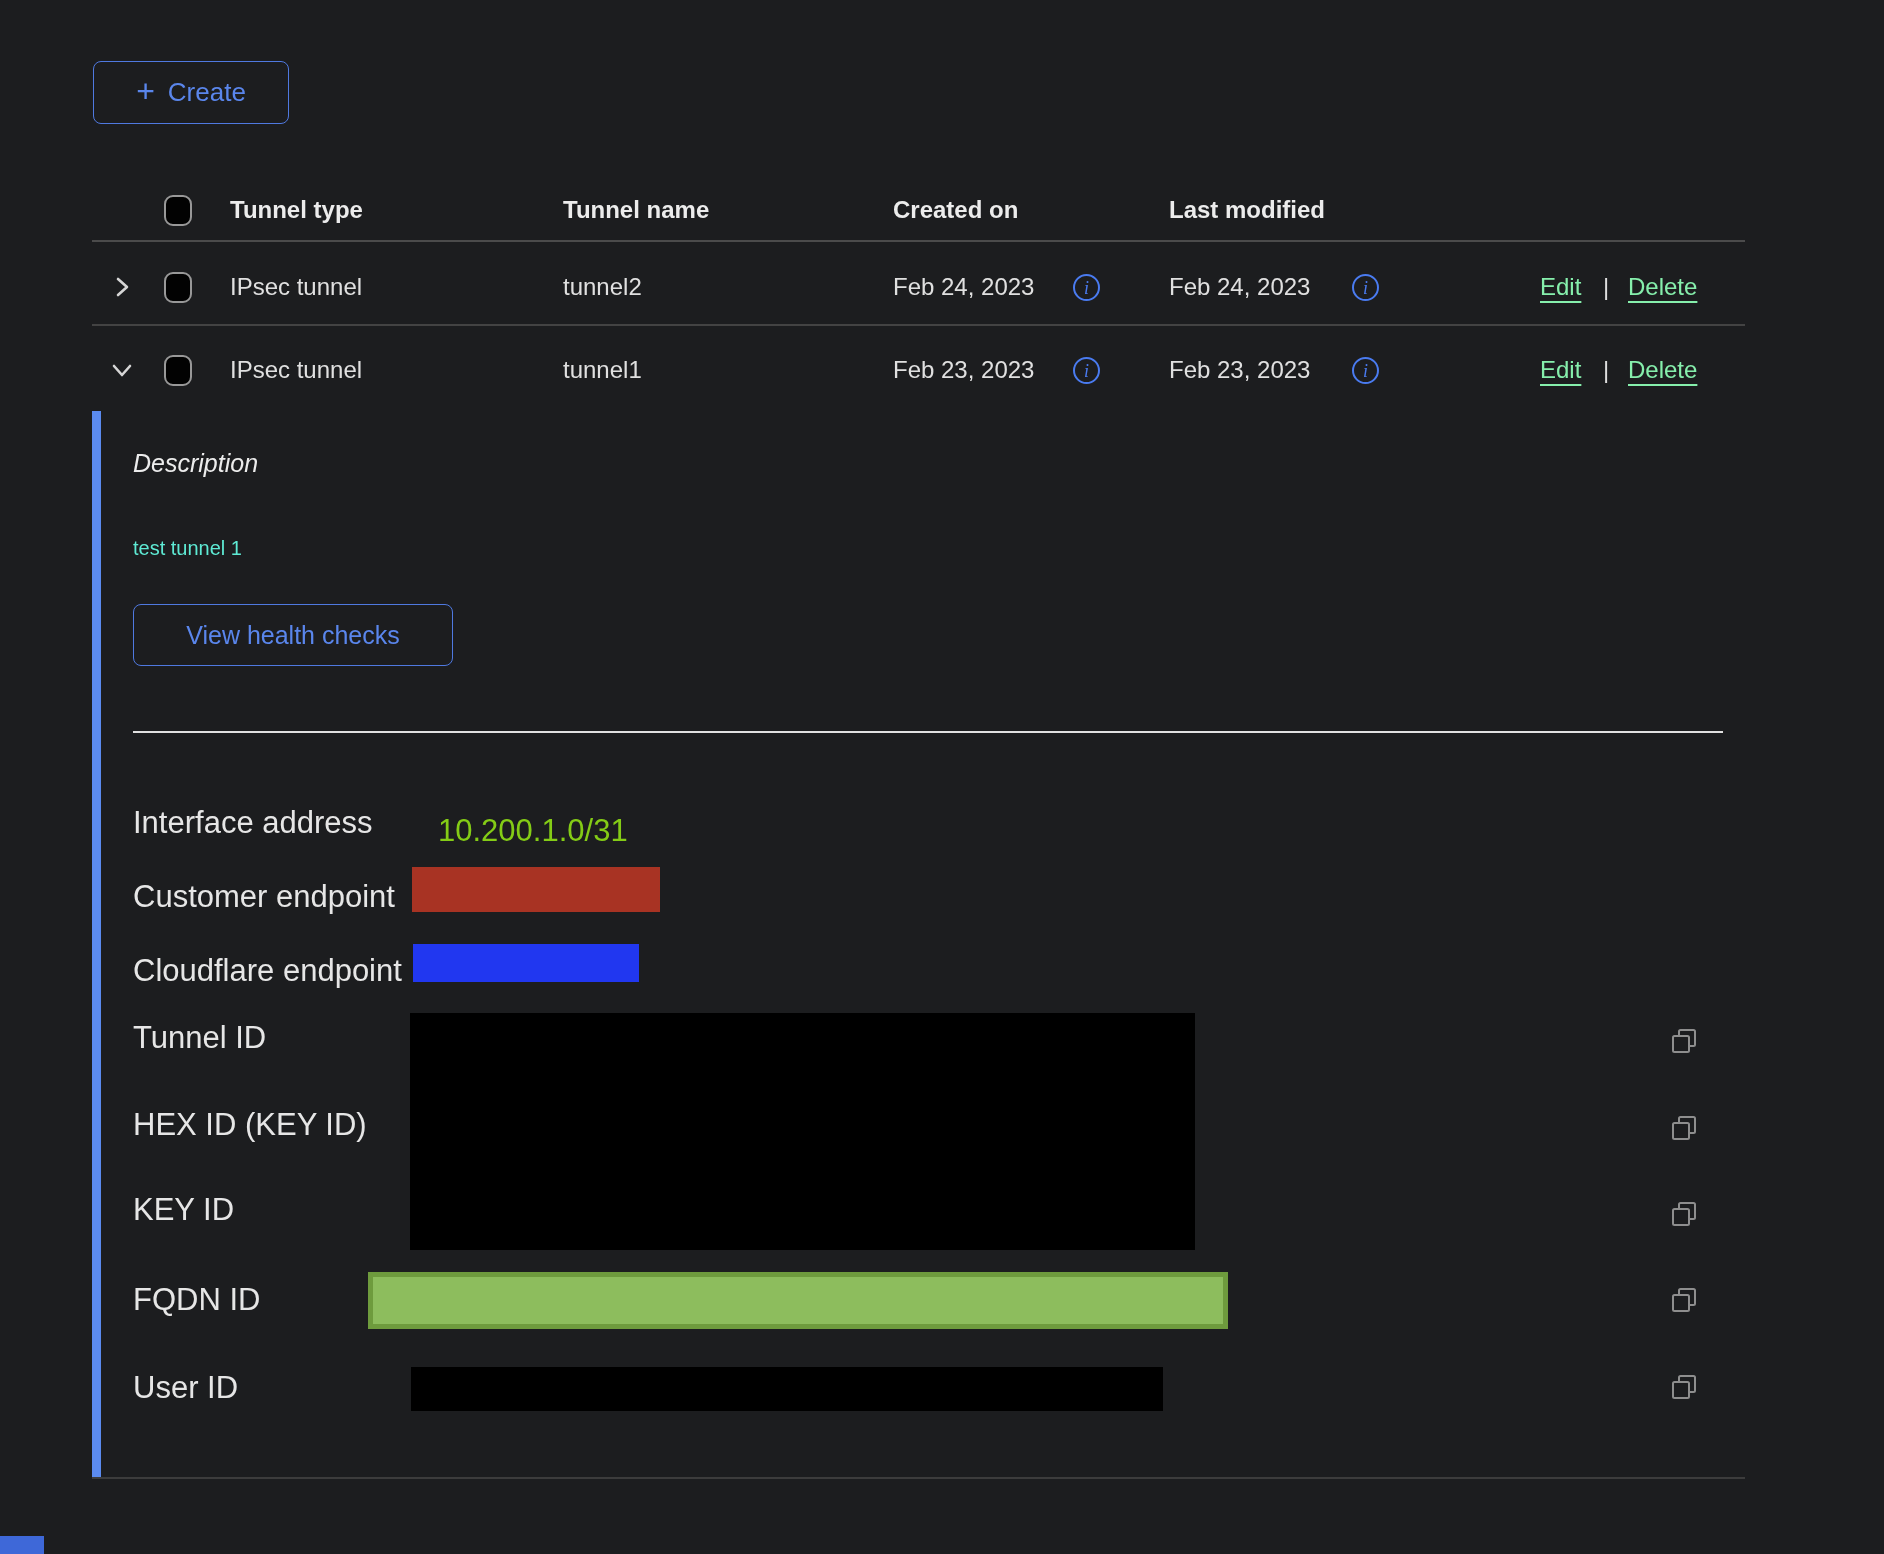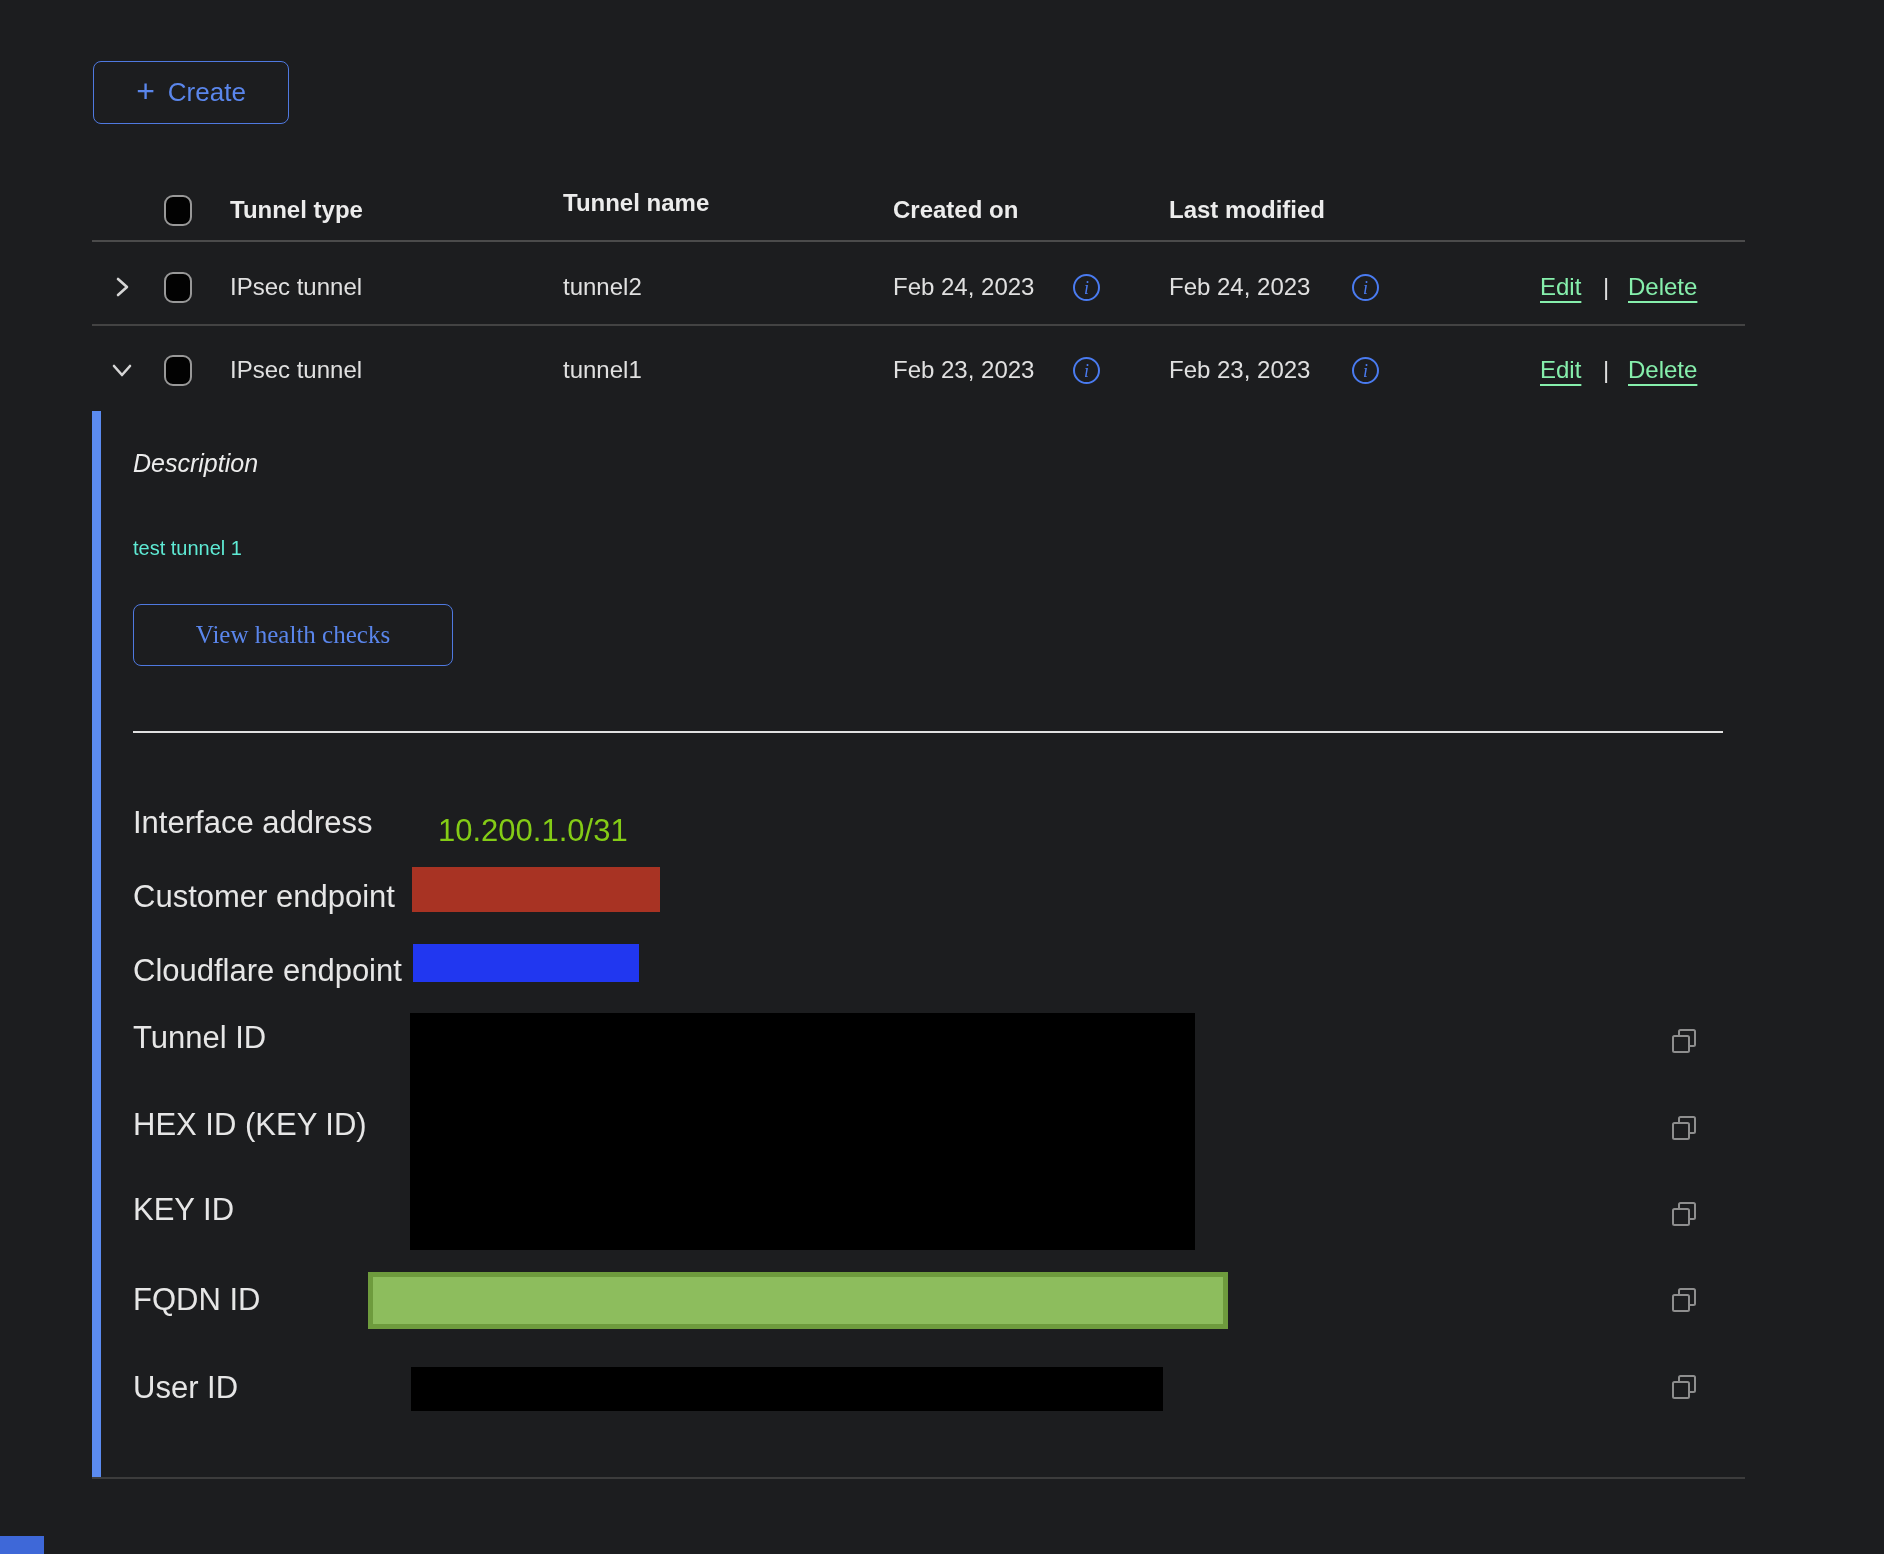--- a/index.html
+++ b/index.html
@@ -41,37 +41,37 @@
     font-size:24px; color:#86efac; text-decoration:underline;
     text-underline-offset:6px; cursor:pointer; line-height:30px;
   }
   .sep { font-size:24px; color:#dedede; line-height:30px; }
 
   
   .accent-bar { left:92px; top:411px; width:9px; height:1067px; background:#5b8bf0; }
   .lbl { font-size:31px; color:#e6e6e6; line-height:30px; }
   .lbl-strong { font-size:25px; color:#ececec; font-weight:500; line-height:30px; }
   .muted { font-size:20px; color:#5eead4; line-height:30px; }
-  .health-btn { left:133px; top:604px; width:320px; height:62px; font-size:25px;font-family:Liberation Serif, serif; }
+  .health-btn { left:133px; top:604px; width:320px; height:62px; font-size:25px; }
   .light-divider { left:133px; top:731px; width:1590px; height:2px; background:#e0e0e0; }
 
   .blk { position:absolute; }
   .copy-btn { width:32px; height:32px; cursor:pointer; }
 </style>
 </head>
 <body>
 
 <button class="abs btn-outline create-btn">
   <span class="plus-glyph">+</span>
   <span>Create</span>
 </button>
 
 <div class="abs chk" style="left:164px; top:195px;"></div>
 <div class="abs hdr" style="left:230px; top:195px;">Tunnel type</div>
-<div class="abs hdr" style="left:563px; top:188px;">Tunnel name</div>
+<div class="abs hdr" style="left:563px; top:195px;">Tunnel name</div>
 <div class="abs hdr" style="left:893px; top:195px;">Created on</div>
 <div class="abs hdr" style="left:1169px; top:195px;">Last modified</div>
 <div class="abs divider" style="left:92px; top:240px; width:1653px; background:#4b4b4b;"></div>
 
 <div class="abs" style="left:107px; top:272px; width:30px; height:30px; cursor:pointer;">
   <svg width="30" height="30">
       <polyline points="11,7 20,15 11,23" fill="none" stroke="#d6d6d6" stroke-width="2.6" stroke-linecap="round" stroke-linejoin="round"></polyline>
     </svg>
 </div>
 <div class="abs chk" style="left:164px; top:272px;"></div>

